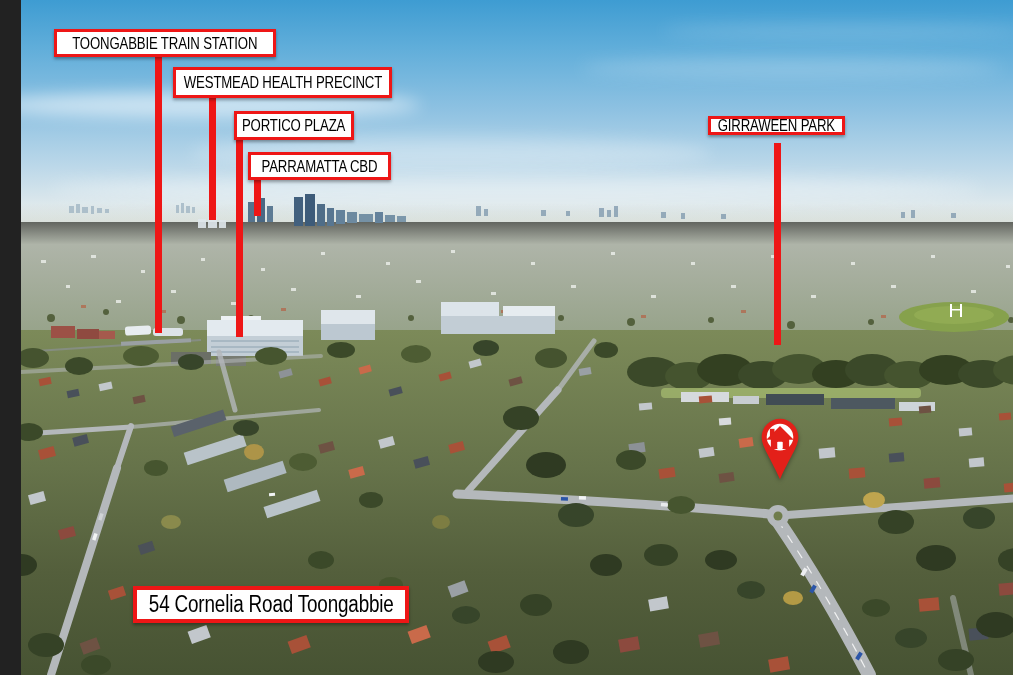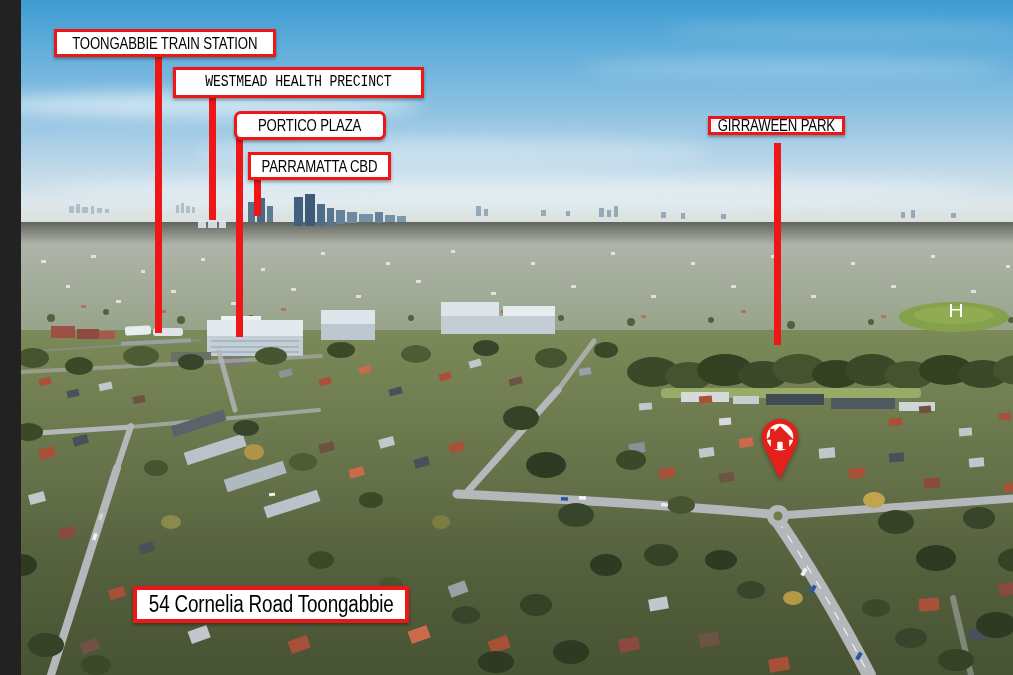--- a/index.html
+++ b/index.html
@@ -356,24 +356,24 @@
 
   <div class="leader" style="left:134px;top:55px;height:278px;"></div>
   <div class="leader" style="left:188px;top:96px;height:124px;"></div>
   <div class="leader" style="left:215px;top:138px;height:199px;"></div>
   <div class="leader" style="left:233px;top:178px;height:38px;"></div>
   <div class="leader" style="left:753px;top:143px;height:202px;"></div>
 
   <div class="callout" style="left:33px;top:29px;width:222px;height:28px;">
     <span class="txt">TOONGABBIE TRAIN STATION</span>
   </div>
-  <div class="callout" style="left:152px;top:67px;width:251px;height:31px;font-family:Liberation Mono, monospace;">
+  <div class="callout" style="left:152px;top:67px;width:219px;height:31px;">
     <span class="txt">WESTMEAD HEALTH PRECINCT</span>
   </div>
-  <div class="callout" style="left:213px;top:111px;width:152px;height:29px;border-radius:7px;">
+  <div class="callout" style="left:213px;top:111px;width:120px;height:29px;">
     <span class="txt">PORTICO PLAZA</span>
   </div>
   <div class="callout" style="left:227px;top:152px;width:143px;height:28px;align-items:center;">
     <span class="txt">PARRAMATTA CBD</span>
   </div>
   <div class="callout" style="left:687px;top:116px;width:137px;height:19px;">
     <span class="txt">GIRRAWEEN PARK</span>
   </div>
   <div class="callout address" style="left:112px;top:586px;width:276px;height:37px;">
     <span class="txt">54 Cornelia Road Toongabbie</span>

